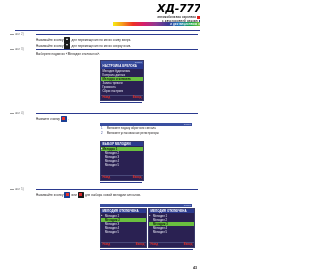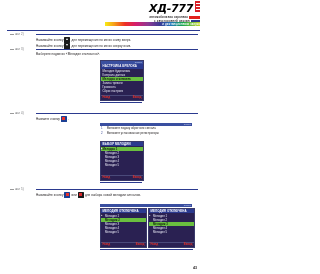--- a/index.html
+++ b/index.html
@@ -13,21 +13,21 @@
     position: relative;
     overflow: hidden;
     font-family: "Liberation Sans", sans-serif;
     color: #231f20;
   }
 
   
   .header {
     position: absolute;
     top: 0;
-    left: 7px;
+    left: 15px;
     width: 200px;
     height: 23px;
   }
   .brand-block {
     position: absolute;
     right: 2px;
     top: 1px;
     width: 104px;
     text-align: right;
   }

